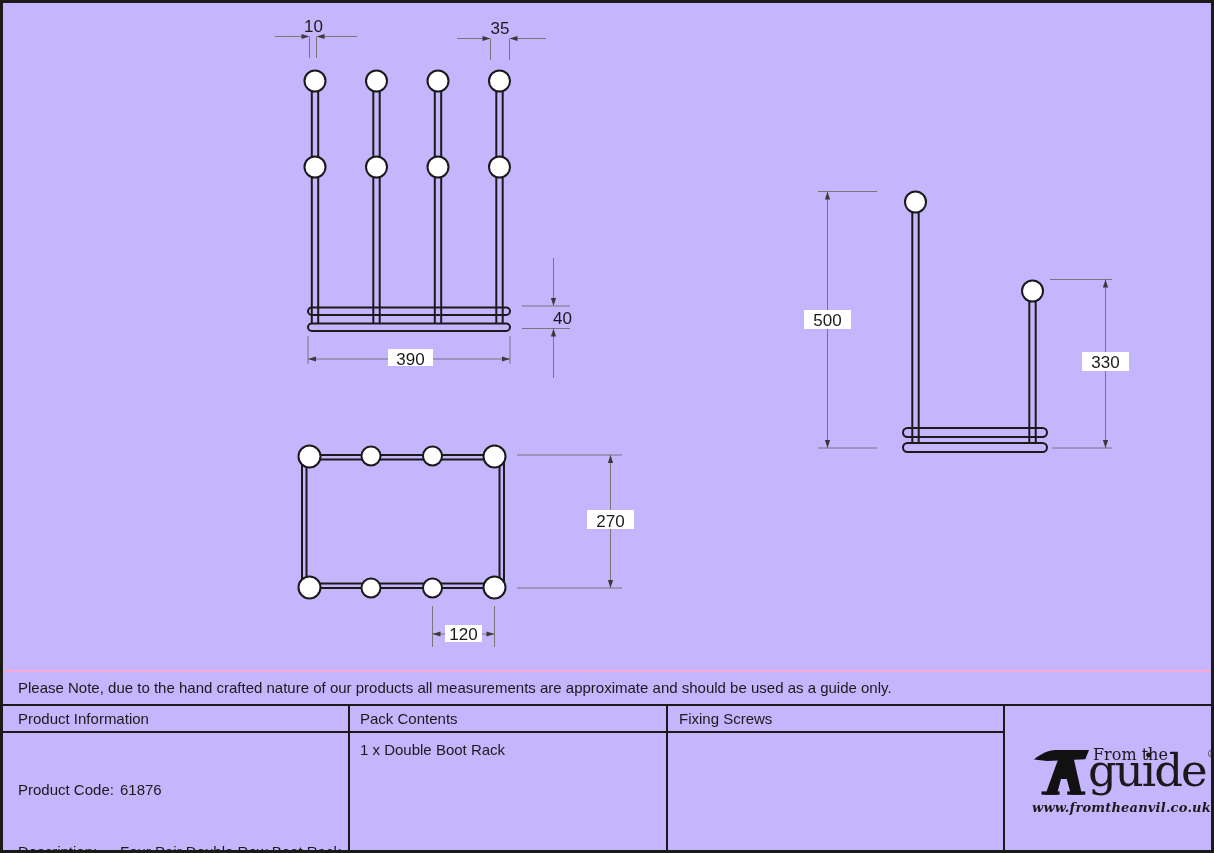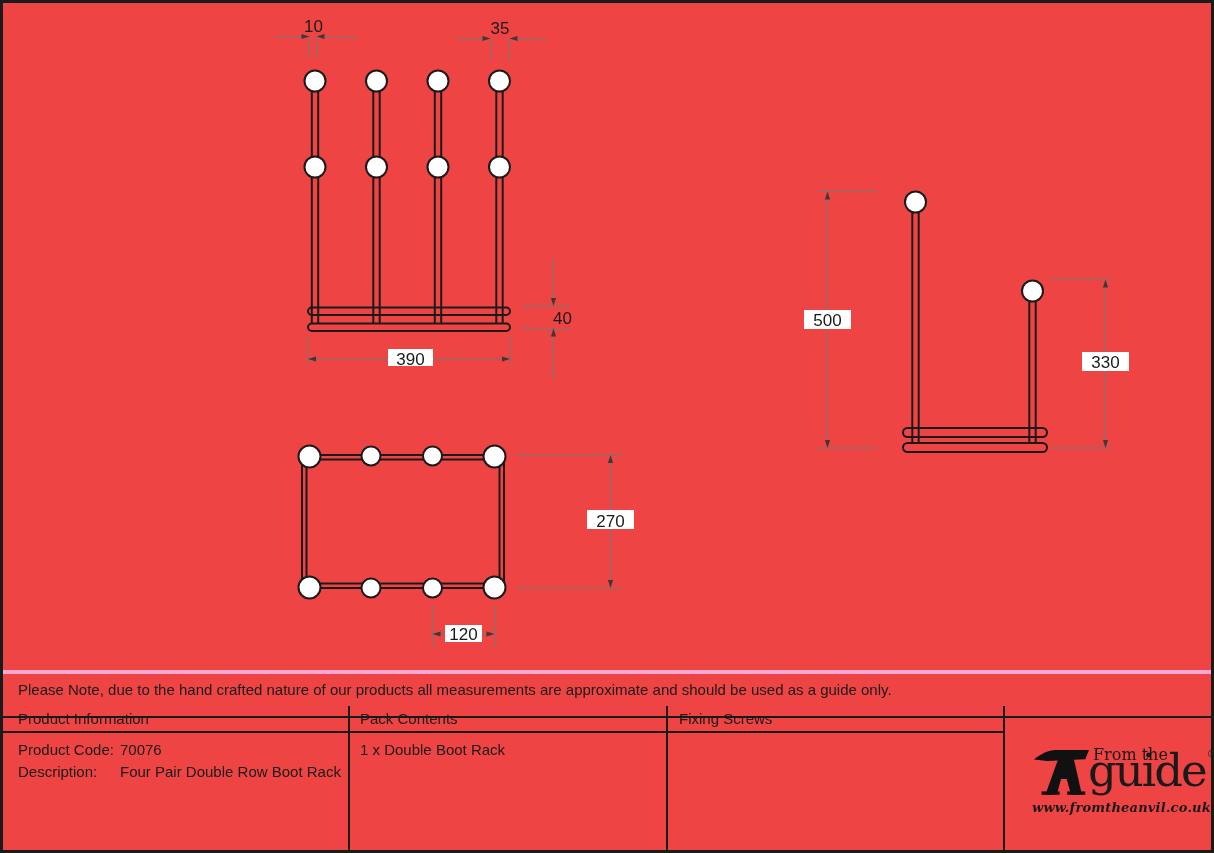--- a/index.html
+++ b/index.html
@@ -1,38 +1,38 @@
 <!DOCTYPE html>
 <html><head>
 <meta charset="utf-8">
 <style>
   html,body{margin:0;padding:0;background:#e8e8e8;}
   .page{
-    position:relative;width:1214px;height:853px;background:#ef4444;
+    position:relative;width:1214px;height:853px;background:#c4b5fd;
     font-family:"Liberation Sans",sans-serif;color:#1a1a1a;overflow:hidden;
   }
   .frame{position:absolute;inset:0;border:3px solid #1a1a1a;box-sizing:border-box;pointer-events:none;}
   svg.drawing{position:absolute;left:0;top:0;}
   svg.drawing text{font-family:"Liberation Sans",sans-serif;font-size:17px;fill:#1a1a1a;}
   .part{stroke:#1a1a1a;stroke-width:2;fill:none;}
   .ball{stroke:#1a1a1a;stroke-width:2;fill:#ffffff;}
   .dim{stroke:#777777;stroke-width:1;fill:none;}
   .arr{fill:#3a3a3a;stroke:none;}
   .mask{fill:#ffffff;stroke:none;}
   .note-row{
-    position:absolute;left:3px;right:3px;top:670px;height:48px;box-sizing:border-box;
-    border-top:4px solid #f9a8d4;border-bottom:2px solid #1a1a1a;
+    position:absolute;left:3px;right:3px;top:670px;height:36px;box-sizing:border-box;
+    border-top:2px solid #f9a8d4;border-bottom:2px solid #1a1a1a;
   }
   .note-row span{position:absolute;left:15px;top:0;line-height:32px;font-size:15px;}
   .tbl{position:absolute;left:3px;top:706px;width:1208px;height:128px;font-size:15px;}
   .vline{position:absolute;top:0;height:144px;width:2px;background:#1a1a1a;}
   .hline{position:absolute;left:0;top:25px;width:1001px;height:2px;background:#1a1a1a;}
   .hdr{position:absolute;top:3px;line-height:20px;white-space:nowrap;}
   .pi-rows{position:absolute;left:15px;top:33px;}
-  .pi-row{display:flex;height:21.5px;line-height:21.5px;}
+  .pi-row{display:flex;height:21.5px;line-height:21.5px;margin-top:40px;}
   .pi-row .lbl{width:102px;}
   .pack-val{position:absolute;left:357px;top:33px;line-height:21.5px;text-align:center;}
   .fix-val{position:absolute;left:676px;top:33px;line-height:21.5px;}
   .logo{position:absolute;left:1029px;top:37px;width:158px;height:72px;font-family:"DejaVu Serif",serif;}
   .logo .anvil-svg{position:absolute;left:1px;top:4px;}
   .logo .fromthe{position:absolute;left:61px;top:2px;font-size:16px;white-space:nowrap;}
   .logo .brand{position:absolute;left:56px;top:5px;font-size:45px;line-height:1;letter-spacing:-2px;white-space:nowrap;}
   .logo .brand sup{font-size:11px;letter-spacing:0;vertical-align:28px;margin-left:1px;}
   .logo .url{position:absolute;left:0;top:57px;width:100%;text-align:center;
     font-size:13px;font-style:italic;font-weight:bold;letter-spacing:0.2px;white-space:nowrap;}
@@ -189,21 +189,21 @@
     <div class="vline" style="left:1000px;"></div>
     <div class="hline"></div>
 
     <div class="hdr" style="left:15px;">Product Information</div>
     <div class="hdr" style="left:357px;">Pack Contents</div>
     <div class="hdr" style="left:676px;">Fixing Screws</div>
 
     <div class="pi-rows">
       <div class="pi-row">
         <span class="lbl">Product Code:</span>
-        <span class="val">70076</span>
+        <span class="val">61876</span>
       </div>
       <div class="pi-row">
         <span class="lbl">Description:</span>
         <span class="val">Four Pair Double Row Boot Rack</span>
       </div>
     </div>
 
     <div class="pack-val">1 x Double Boot Rack</div>
     <div class="fix-val"></div>
 

